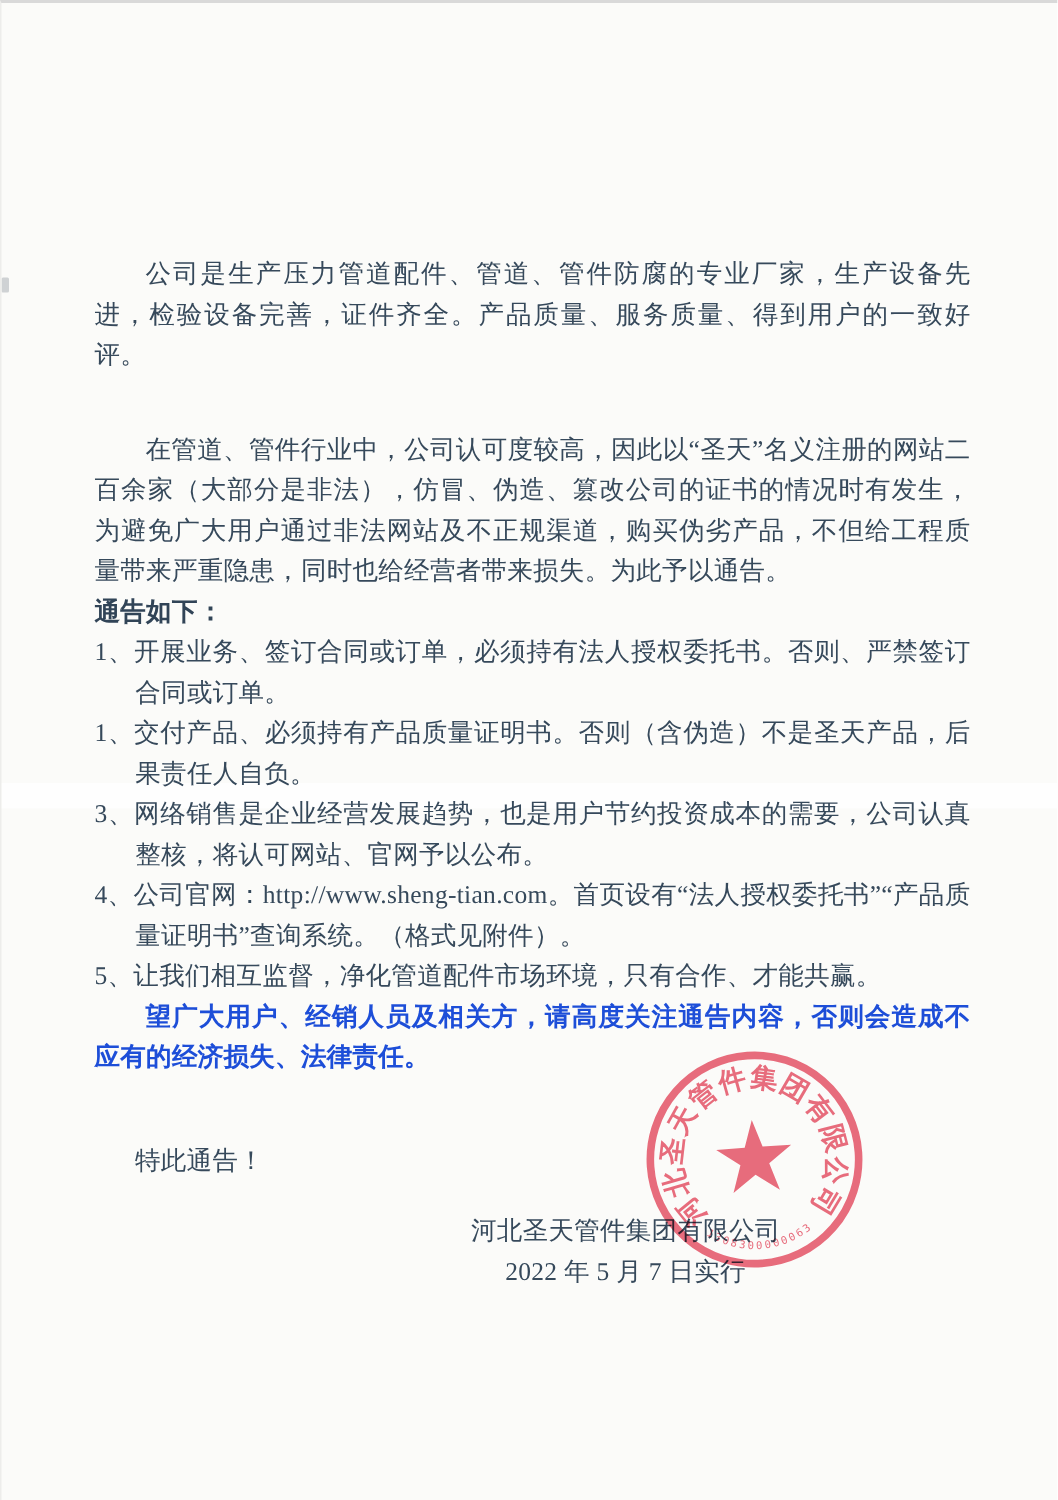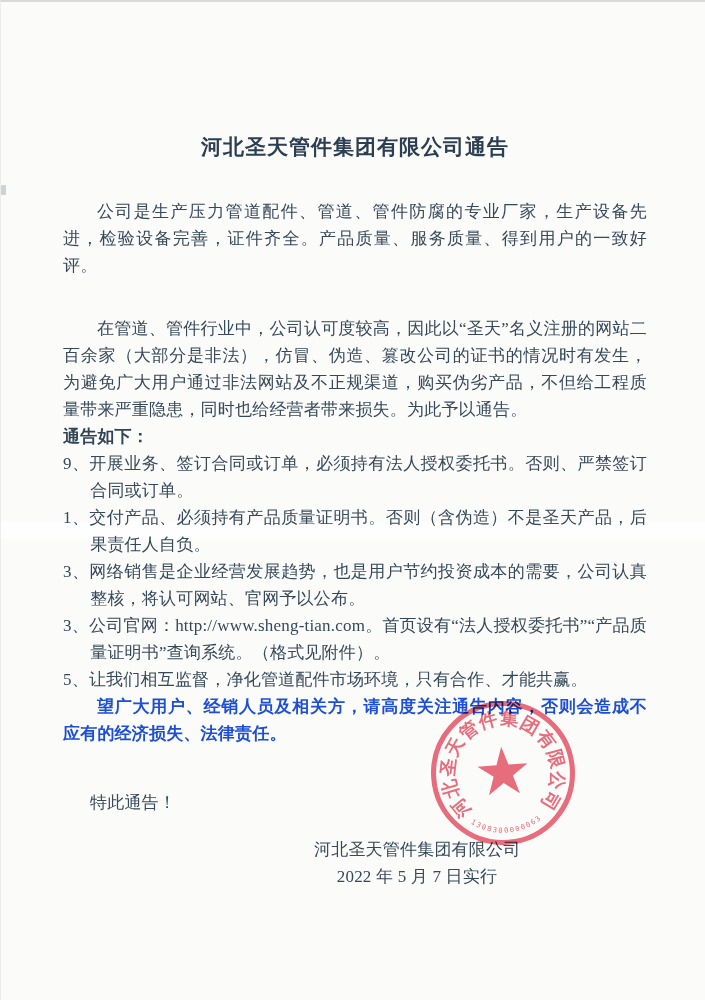--- a/index.html
+++ b/index.html
@@ -54,32 +54,31 @@
 </style>
 </head>
 <body>
 
 <div class="page">
 
   <div class="scan-stripe"></div>
   <div class="scan-mark"></div>
 
   <div class="content">
-    <h1 class="doc-title">河北圣天管件集团有限公司通告</h1>
 
     <p class="para">公司是生产压力管道配件、管道、管件防腐的专业厂家，生产设备先进，检验设备完善，证件齐全。产品质量、服务质量、得到用户的一致好评。</p>
     <p class="para">在管道、管件行业中，公司认可度较高，因此以“圣天”名义注册的网站二百余家（大部分是非法），仿冒、伪造、篡改公司的证书的情况时有发生，为避免广大用户通过非法网站及不正规渠道，购买伪劣产品，不但给工程质量带来严重隐患，同时也给经营者带来损失。为此予以通告。</p>
 
     <p class="list-heading">通告如下：</p>
 
     <ol class="notice-list">
-      <li>9、开展业务、签订合同或订单，必须持有法人授权委托书。否则、严禁签订合同或订单。</li>
+      <li>1、开展业务、签订合同或订单，必须持有法人授权委托书。否则、严禁签订合同或订单。</li>
       <li>1、交付产品、必须持有产品质量证明书。否则（含伪造）不是圣天产品，后果责任人自负。</li>
       <li>3、网络销售是企业经营发展趋势，也是用户节约投资成本的需要，公司认真整核，将认可网站、官网予以公布。</li>
-      <li>3、公司官网：http://www.sheng-tian.com。首页设有“法人授权委托书”“产品质量证明书”查询系统。（格式见附件）。</li>
+      <li>4、公司官网：http://www.sheng-tian.com。首页设有“法人授权委托书”“产品质量证明书”查询系统。（格式见附件）。</li>
       <li>5、让我们相互监督，净化管道配件市场环境，只有合作、才能共赢。</li>
     </ol>
 
     <p class="warning">望广大用户、经销人员及相关方，请高度关注通告内容，否则会造成不应有的经济损失、法律责任。</p>
 
     <p class="closing">特此通告！</p>
 
     <div class="signoff">
       <p class="sig-line">河北圣天管件集团有限公司</p>
       <p class="date-line">2022 年 5 月 7 日实行</p>

